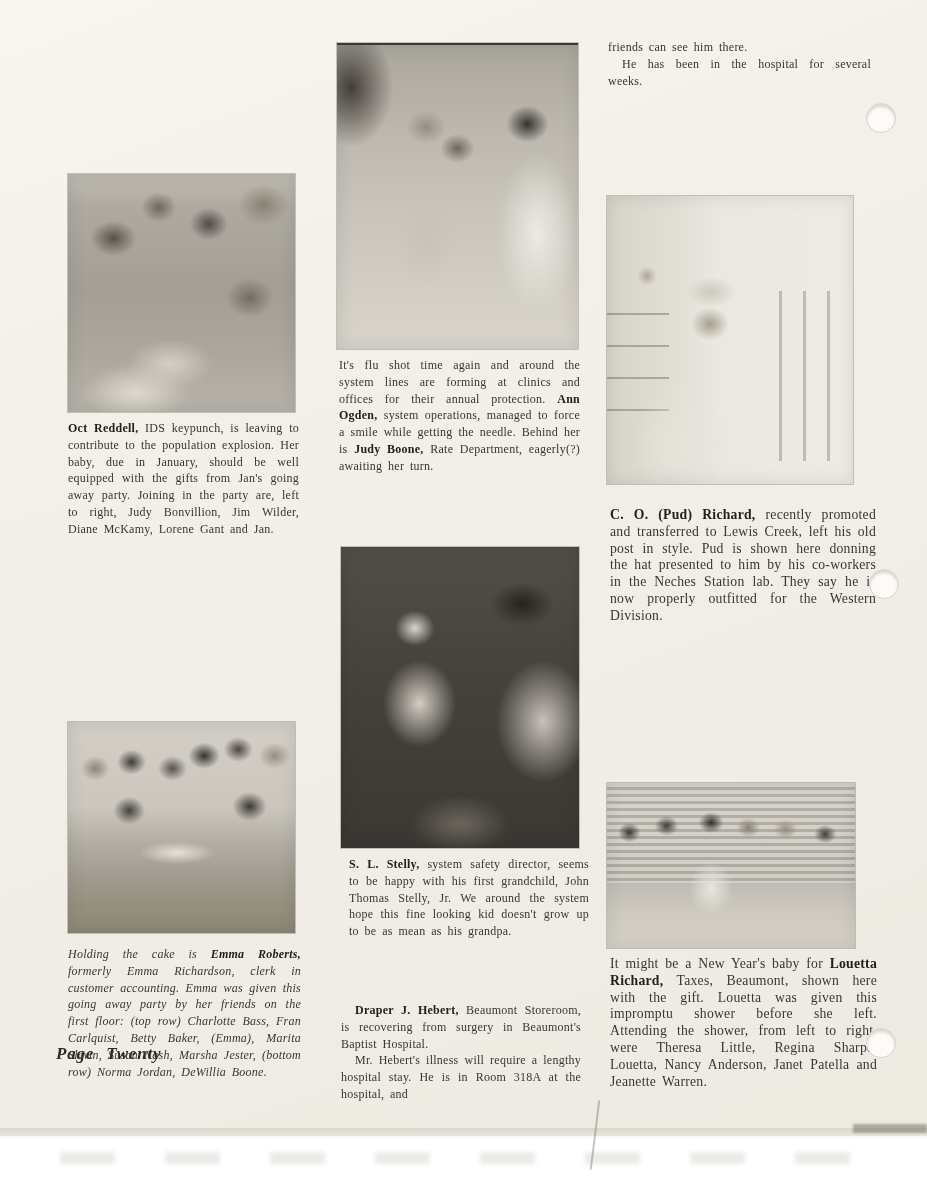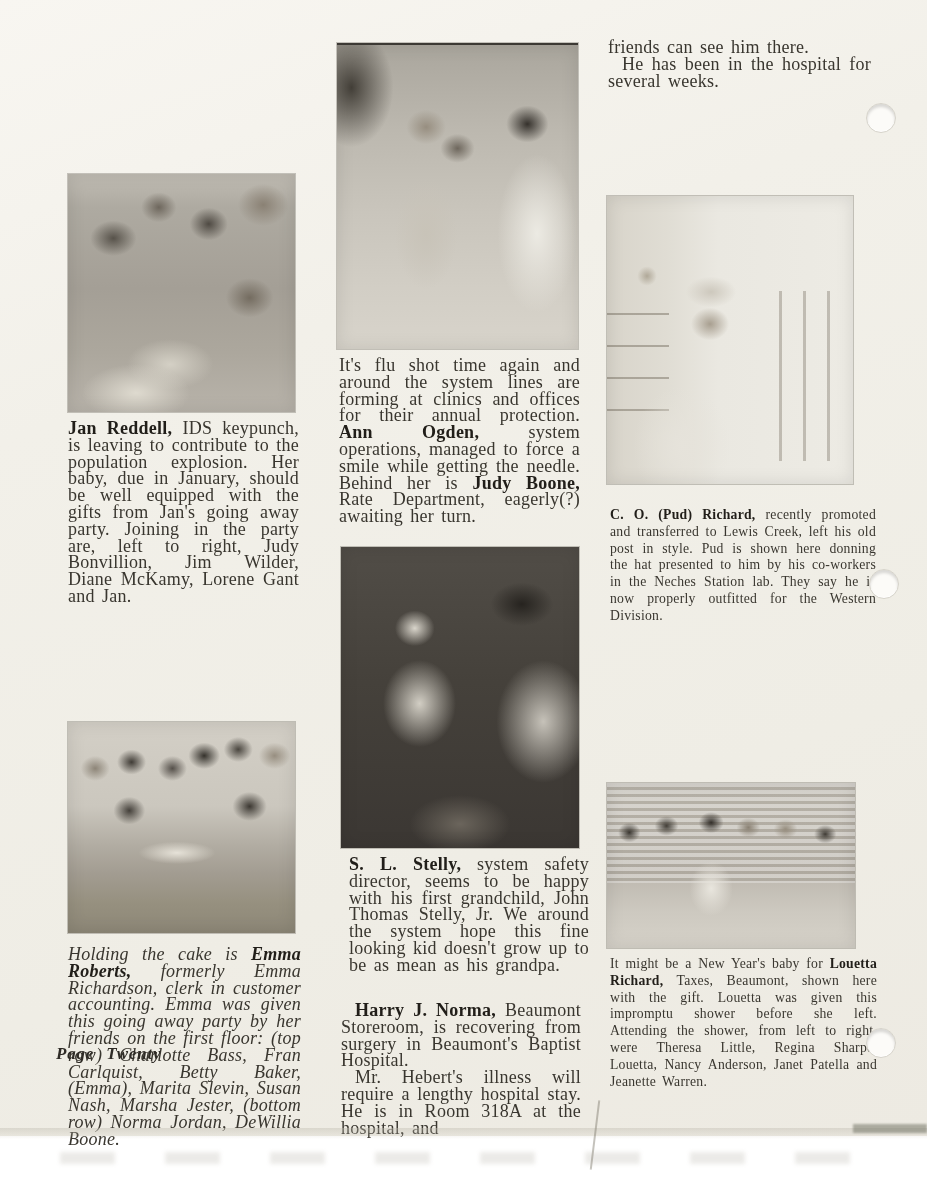--- a/index.html
+++ b/index.html
@@ -110,21 +110,21 @@
       radial-gradient(ellipse 18px 15px at 72% 28%, #978e7f 0%, rgba(0,0,0,0) 66%),
       radial-gradient(ellipse 17px 14px at 88% 31%, #3f3b34 0%, rgba(0,0,0,0) 66%),
       radial-gradient(ellipse 30px 38px at 42% 64%, #e9e6de 0%, rgba(0,0,0,0) 72%),
       repeating-linear-gradient(180deg, rgba(255,255,255,.30) 0 4px, rgba(118,111,98,.20) 4px 7px),
       linear-gradient(180deg, #c6c2b9 0%, #bdb8af 55%, #cdc9c0 78%, #d6d2c9 100%);
     background-size:auto,auto,auto,auto,auto,auto,auto,100% 100px,auto;
   }
   
   .txt{
     position:absolute;text-align:justify;color:#39362f;
-    font-size:18px;line-height:16.8px;letter-spacing:.25px;word-spacing:2.5px;
+    font-size:12px;line-height:16.8px;letter-spacing:.25px;word-spacing:2.5px;
   }
   .txt p{margin:0;}
   .txt b{color:#211e19;}
   .ind{text-indent:14px;}
   #cap-jan{left:68px;top:420px;width:231px;}
   #cap-emma{left:68px;top:946px;width:233px;font-style:italic;}
   #cap-flu{left:339px;top:357px;width:241px;}
   #cap-stelly{left:341px;top:856px;width:240px;margin-left:8px;}
   #txt-hebert{left:341px;top:1002px;width:240px;}
   #txt-hebert-cont{left:608px;top:39px;width:263px;}
@@ -136,38 +136,38 @@
     letter-spacing:.8px;word-spacing:7px;
   }
 </style>
 </head>
 <body>
 
 <div id="paper">
 
   <div class="photo" id="photo-jan"></div>
   <div class="txt" id="cap-jan">
-    <p><b>Jan Reddell,</b> IDS keypunch, is leaving to contribute to the population explosion. Her baby, due in January, should be well equipped with the gifts from Jan's going away party. Joining in the party are, left to right, Judy Bonvillion, Jim Wilder, Diane McKamy, Lorene Gant and Jan.</p>
+    <p><b>Oct Reddell,</b> IDS keypunch, is leaving to contribute to the population explosion. Her baby, due in January, should be well equipped with the gifts from Jan's going away party. Joining in the party are, left to right, Judy Bonvillion, Jim Wilder, Diane McKamy, Lorene Gant and Jan.</p>
   </div>
   <div class="photo" id="photo-emma"></div>
   <div class="txt" id="cap-emma">
     <p>Holding the cake is <b>Emma Roberts,</b> formerly Emma Richardson, clerk in customer accounting. Emma was given this going away party by her friends on the first floor: (top row) Charlotte Bass, Fran Carlquist, Betty Baker, (Emma), Marita Slevin, Susan Nash, Marsha Jester, (bottom row) Norma Jordan, DeWillia Boone.</p>
   </div>
   <div id="page-number">Page Twenty</div>
 
   <div class="photo" id="photo-flu"></div>
   <div class="txt" id="cap-flu">
     <p>It's flu shot time again and around the system lines are forming at clinics and offices for their annual protection. <b>Ann Ogden,</b> system operations, managed to force a smile while getting the needle. Behind her is <b>Judy Boone,</b> Rate Department, eagerly(?) awaiting her turn.</p>
   </div>
   <div class="photo" id="photo-stelly"></div>
   <div class="txt" id="cap-stelly">
     <p><b>S. L. Stelly,</b> system safety director, seems to be happy with his first grandchild, John Thomas Stelly, Jr. We around the system hope this fine looking kid doesn't grow up to be as mean as his grandpa.</p>
   </div>
   <div class="txt" id="txt-hebert">
-    <p class="ind"><b>Harry J. Norma,</b> Beaumont Storeroom, is recovering from surgery in Beaumont's Baptist Hospital.</p>
+    <p class="ind"><b>Draper J. Hebert,</b> Beaumont Storeroom, is recovering from surgery in Beaumont's Baptist Hospital.</p>
     <p class="ind">Mr. Hebert's illness will require a lengthy hospital stay. He is in Room 318A at the hospital, and</p>
   </div>
 
   <div class="txt" id="txt-hebert-cont">
     <p>friends can see him there.</p>
     <p class="ind">He has been in the hospital for several weeks.</p>
   </div>
   <div class="photo" id="photo-draper"></div>
   <div class="txt" id="cap-draper">
     <p><b>C. O. (Pud) Richard,</b> recently promoted and transferred to Lewis Creek, left his old post in style. Pud is shown here donning the hat presented to him by his co-workers in the Neches Station lab. They say he is now properly outfitted for the Western Division.</p>

